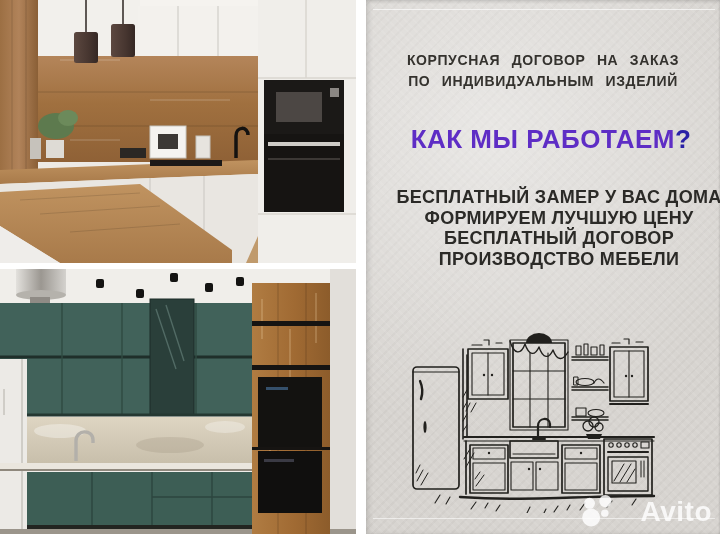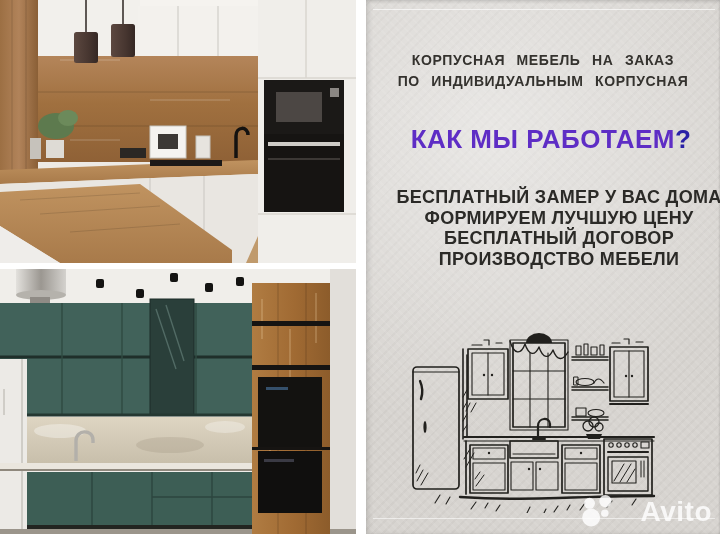--- a/index.html
+++ b/index.html
@@ -201,22 +201,22 @@
       <rect x="258" y="182" width="64" height="62" fill="#100f0e"></rect>
       <rect x="264" y="190" width="30" height="3" fill="#3a3a44"></rect>
       <rect x="252" y="178" width="78" height="3" fill="#161412"></rect>
     </g>
   </svg>
 
   <div class="panel">
     <div class="panel-frame"></div>
 
     <div class="tagline">
-      <div>КОРПУСНАЯ МЕБЕЛЬ НА ЗАКАЗ</div>
-      <div>ПО ИНДИВИДУАЛЬНЫМ КОРПУСНАЯ</div>
+      <div>КОРПУСНАЯ ДОГОВОР НА ЗАКАЗ</div>
+      <div>ПО ИНДИВИДУАЛЬНЫМ ИЗДЕЛИЙ</div>
     </div>
 
     <h1 class="heading"><span>КАК МЫ РАБОТАЕМ</span><span class="qmark">?</span></h1>
 
     <div class="steps">
       <div>БЕСПЛАТНЫЙ ЗАМЕР У ВАС ДОМА</div>
       <div>ФОРМИРУЕМ ЛУЧШУЮ ЦЕНУ</div>
       <div>БЕСПЛАТНЫЙ ДОГОВОР</div>
       <div>ПРОИЗВОДСТВО МЕБЕЛИ</div>
     </div>

